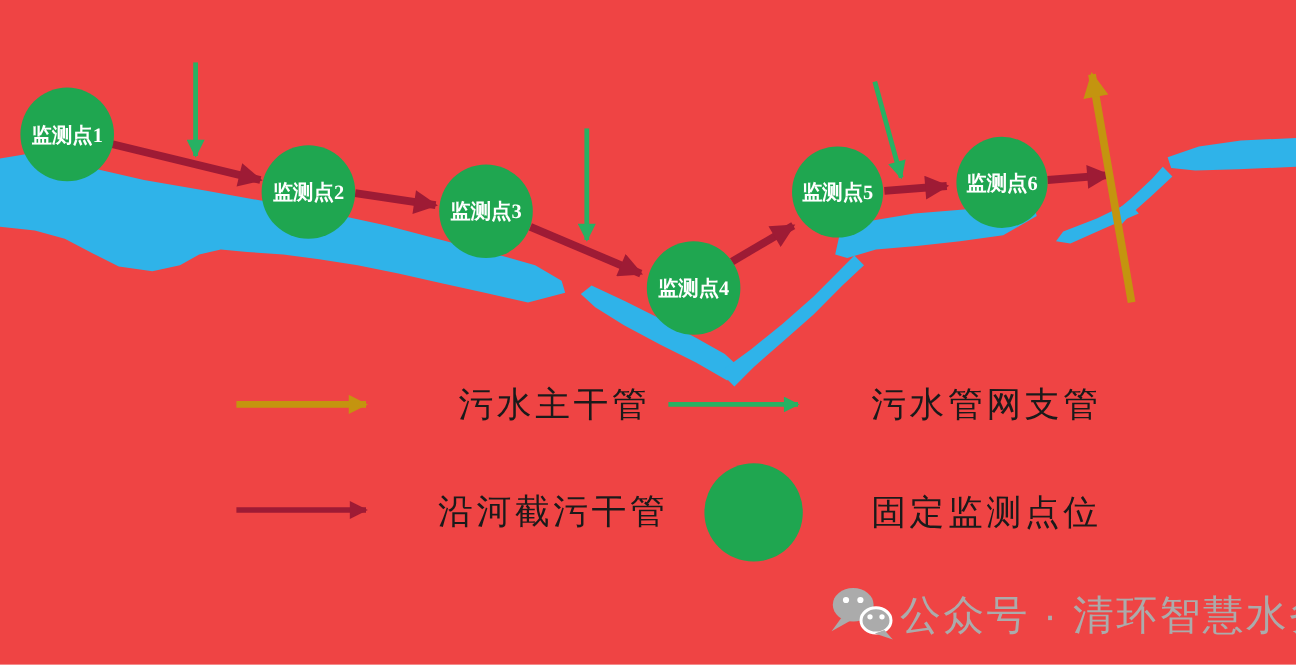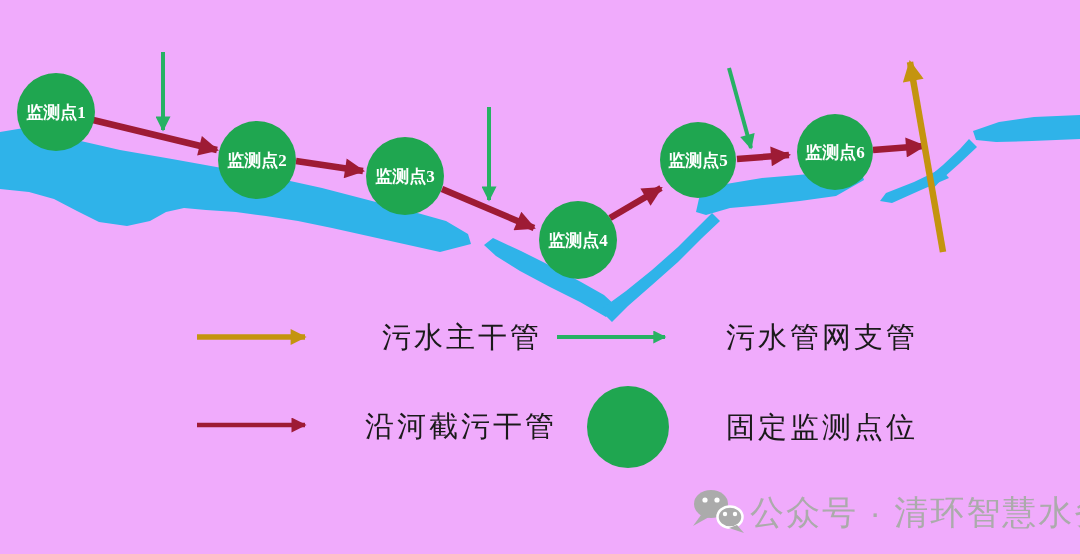--- a/index.html
+++ b/index.html
@@ -5,21 +5,21 @@
   :root{
     --monitoring-point-green:#1fa650;
     --branch-pipe-green:#27b163;
     --interception-pipe-red:#9e1b35;
     --main-pipe-gold:#c4940f;
     --river-blue:#2fb3e9;
     --legend-text:#1a1a1a;
     --watermark-gray:#ababab;
   }
   html,body{margin:0;padding:0;background:#ffffff;}
-  .canvas{position:relative;width:1080px;height:554px;background:#f0abfc;overflow:hidden;}
+  .canvas{position:relative;width:1080px;height:554px;background:#ef4444;overflow:hidden;}
   svg{display:block;}
   .river{fill:var(--river-blue);}
   .red-line{stroke:var(--interception-pipe-red);stroke-width:6.5;fill:none;}
   .green-line{stroke:var(--branch-pipe-green);stroke-width:4;fill:none;}
   .gold-line{stroke:var(--main-pipe-gold);stroke-width:6.5;fill:none;}
   .legend-gold{stroke:var(--main-pipe-gold);stroke-width:5.5;fill:none;}
   .legend-green{stroke:var(--branch-pipe-green);stroke-width:4;fill:none;}
   .legend-red{stroke:var(--interception-pipe-red);stroke-width:4.5;fill:none;}
   .mk-red{fill:var(--interception-pipe-red);}
   .mk-green{fill:var(--branch-pipe-green);}

